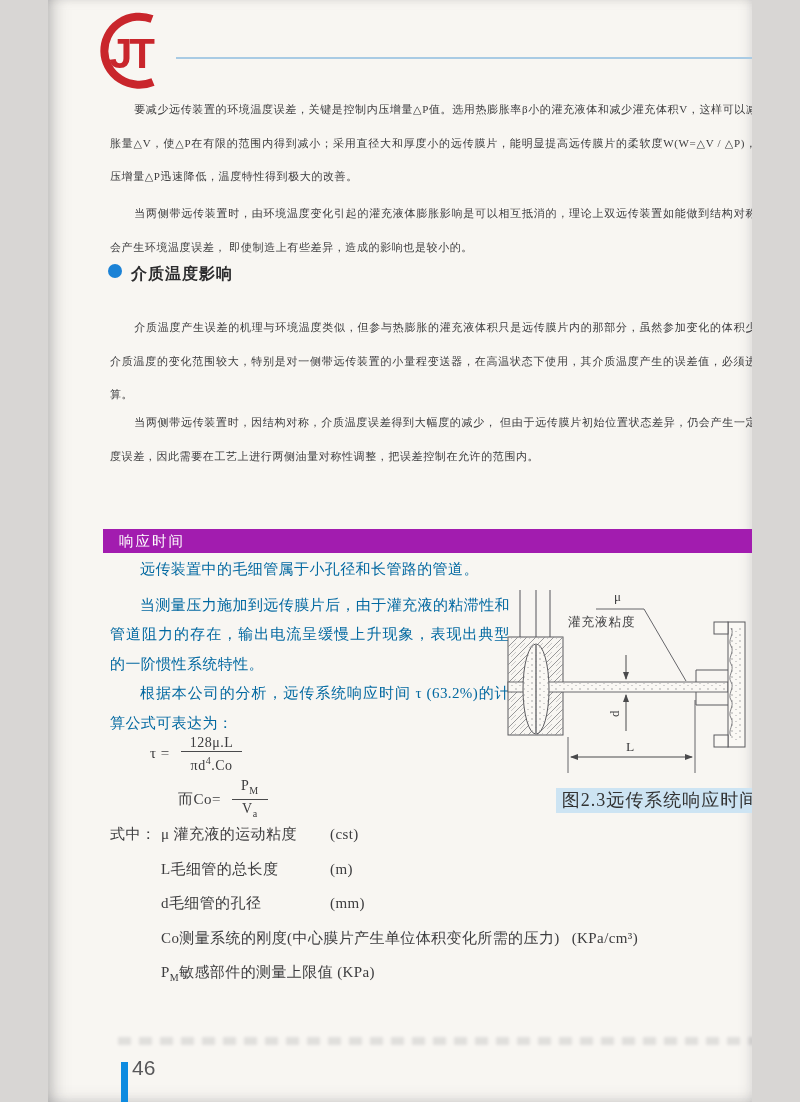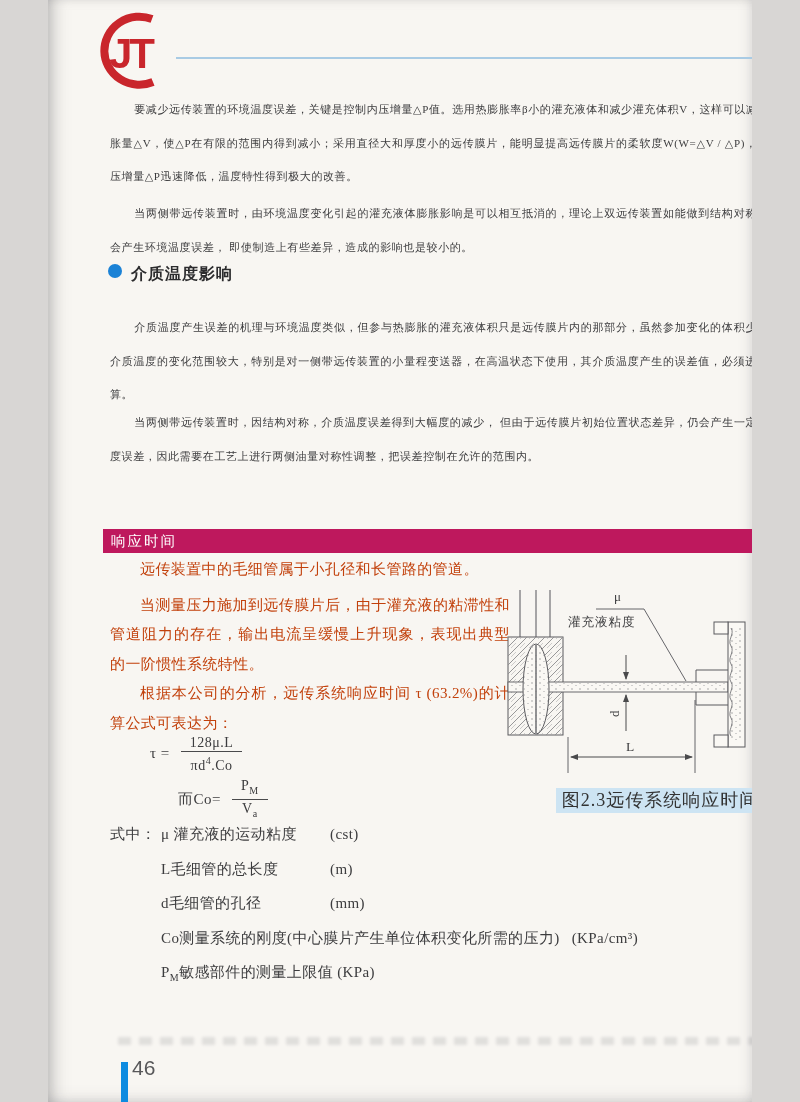--- a/index.html
+++ b/index.html
@@ -4,29 +4,29 @@
 <style>
   html,body{margin:0;padding:0;}
   body{width:800px;height:1102px;background:#d8d6d4;font-family:"Liberation Serif","DejaVu Serif",serif;}
   .page{position:relative;width:704px;height:1102px;background:#f8f6f2;overflow:hidden;
         box-shadow:inset 14px 0 18px -12px rgba(95,95,100,.5),
                    inset -10px 0 14px -10px rgba(120,120,125,.28),
                    inset 0 -12px 16px -12px rgba(120,120,125,.3),
                    inset 0 8px 12px -10px rgba(150,150,155,.22);margin-left:48px;}
   .abs{position:absolute;}
   .para{color:#3c3c3e;font-size:11px;line-height:33.5px;letter-spacing:.6px;text-indent:2.2em;text-align:justify;}
-  .col-para{color:#c2410c;font-size:15px;line-height:29.5px;letter-spacing:.4px;text-indent:2em;margin:0;text-align:justify;}
+  .col-para{color:#0369a1;font-size:15px;line-height:29.5px;letter-spacing:.4px;text-indent:2em;margin:0;text-align:justify;}
   .logo-svg{position:absolute;left:36px;top:8px;}
   .divider{position:absolute;left:128px;top:57px;width:628px;height:2px;background:#a9cbe4;}
   .sec-heading{position:absolute;left:60px;top:264px;display:flex;align-items:flex-start;font-family:"Liberation Sans","DejaVu Sans",sans-serif;}
   .bullet{width:14px;height:14px;border-radius:50%;background:#1b82d6;margin-right:9px;flex:0 0 auto;}
   .sec-heading span.txt{font-size:16px;font-weight:bold;color:#2c2c2e;letter-spacing:1px;}
-  .banner{position:absolute;left:55px;top:529px;width:696px;height:24px;background:#be185d;
+  .banner{position:absolute;left:55px;top:529px;width:696px;height:24px;background:#a21caf;
           color:#fff;font-family:"Liberation Sans","DejaVu Sans",sans-serif;font-size:14.5px;
-          line-height:24px;padding-left:8px;box-sizing:border-box;letter-spacing:2px;}
+          line-height:24px;padding-left:16px;box-sizing:border-box;letter-spacing:2px;}
   .left-col{position:absolute;left:62px;top:555px;width:400px;}
   .left-col p{margin:0;}
   .left-col p.first{margin-bottom:6px;}
   .formula{position:absolute;color:#3c3c3e;display:flex;align-items:center;font-size:15px;letter-spacing:.5px;}
   .frac{display:inline-flex;flex-direction:column;align-items:center;margin-left:10px;}
   .frac .num{font-size:14px;line-height:17px;padding:0 10px;}
   .frac .den{font-size:14px;line-height:17px;padding:0 10px;border-top:1.2px solid #4a4a4c;}
   .params{position:absolute;left:62px;top:820px;width:700px;color:#3c3c3e;font-size:15px;letter-spacing:.4px;}
   .param-row{display:flex;line-height:29.5px;}
   .p-lead{width:51px;flex:0 0 auto;}

